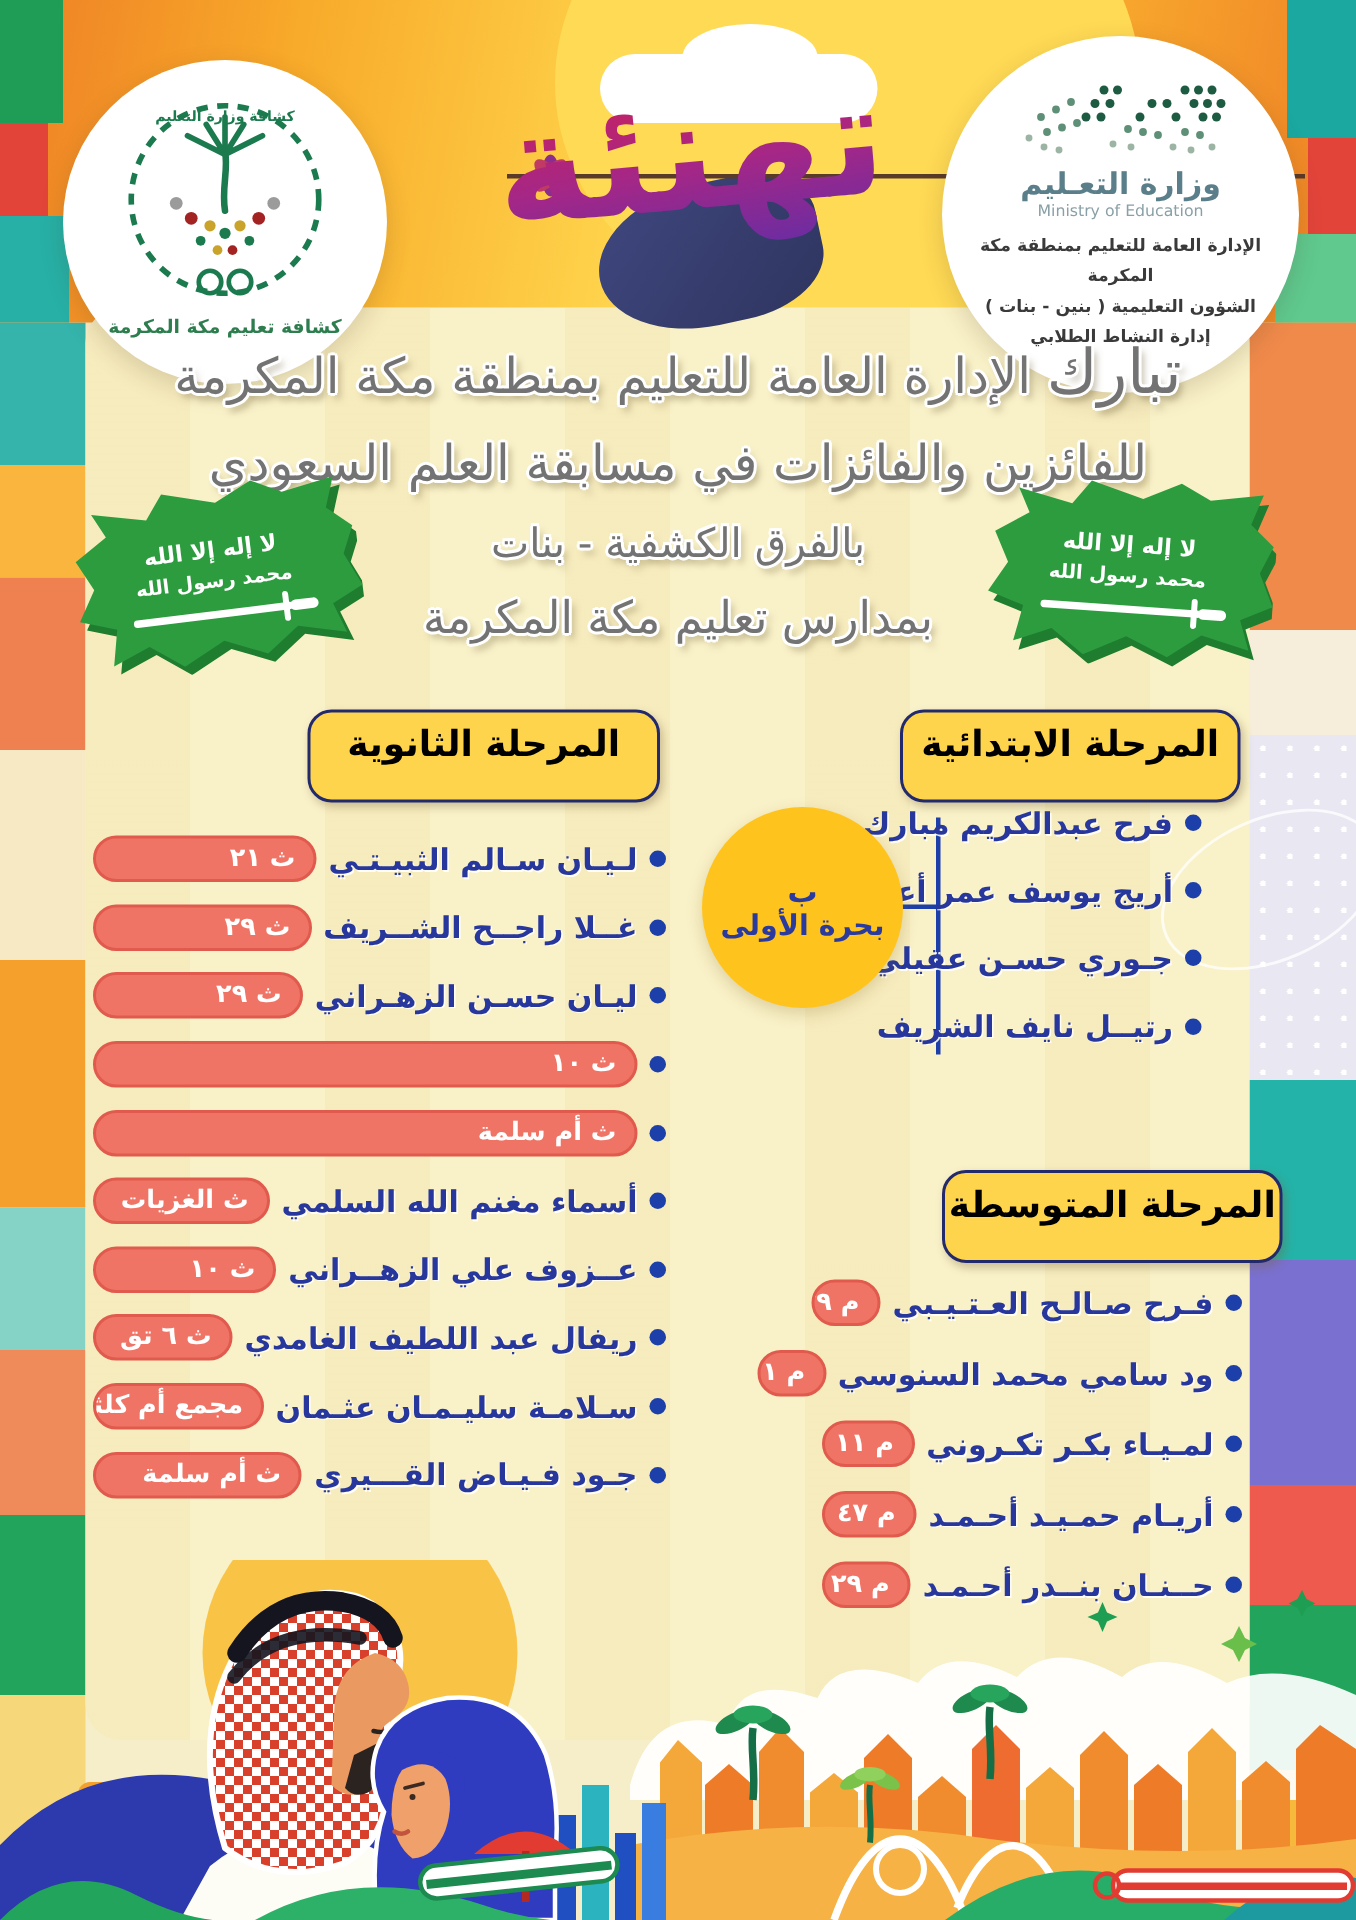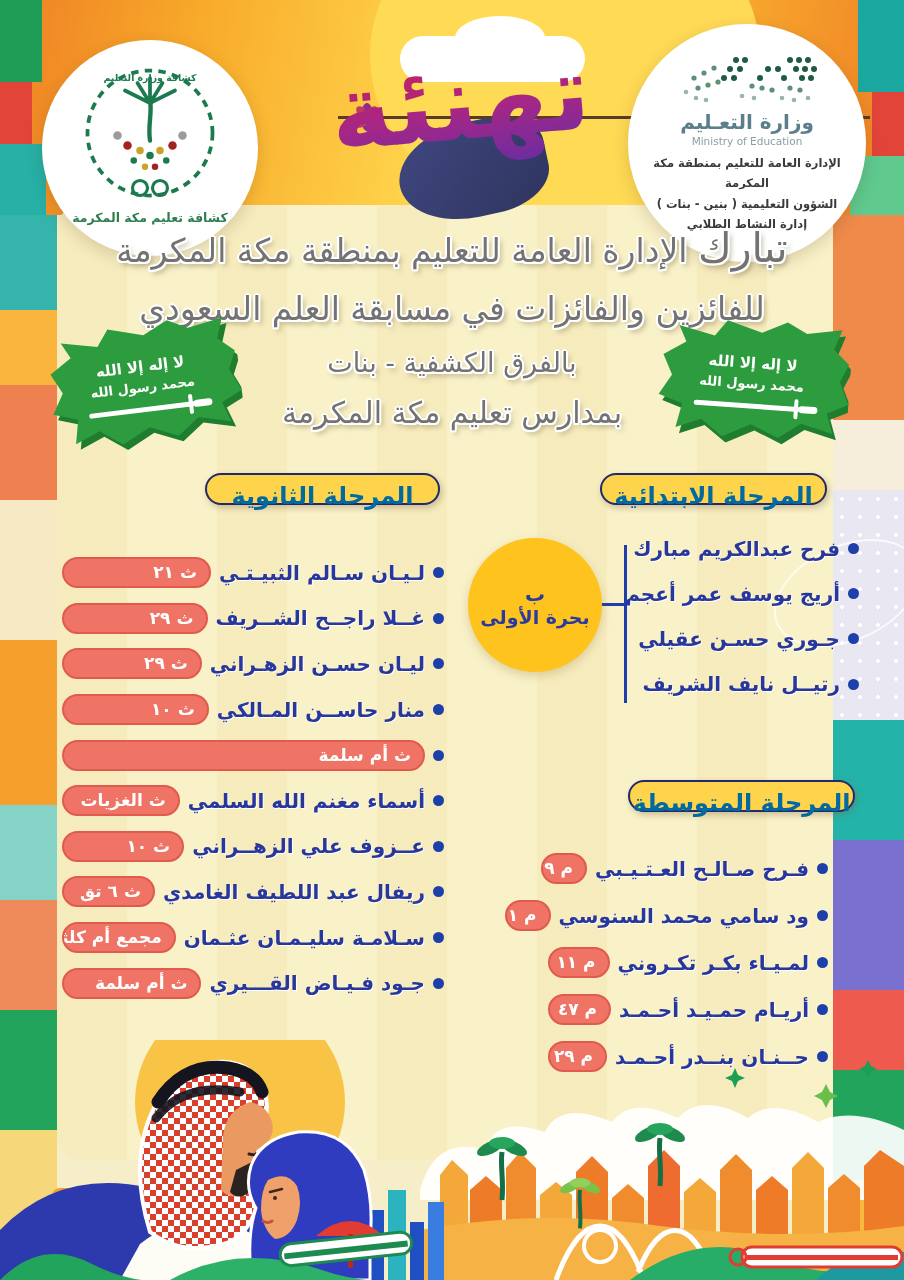--- a/index.html
+++ b/index.html
@@ -52,21 +52,21 @@
   .t1 .lead{font-size:41px;}
   .t2{font-size:33px;margin-bottom:19px;}
   .t3{font-size:27px;margin-bottom:17px;text-align:center;}
   .t4{font-size:30px;}
   
   .flag{z-index:6;}
   .flag-left{left:40px;top:316px;transform:rotate(-7deg);}
   .flag-right{left:650px;top:312px;transform:rotate(4deg);}
   
   .stage-hdr{box-sizing:border-box;background:#ffd44d;border:2.5px solid #232a6b;border-radius:16px;
-    color:#0369a1;font-weight:800;font-size:24px;text-align:center;height:32px;line-height:42px;
+    color:#000000;font-weight:800;font-size:24px;text-align:center;height:62px;line-height:42px;
     direction:rtl;z-index:6;box-shadow:2px 3px 6px rgba(120,100,60,.35);}
   
   .rowlist{display:flex;flex-direction:column;direction:rtl;z-index:6;}
   .nrow{display:flex;align-items:center;gap:8px;}
   .sec .nrow{height:45.6px;}
   .pri .nrow{height:45.2px;}
   .mid .nrow{height:47px;}
   .bullet{width:11px;height:11px;border-radius:50%;background:#1d3faa;flex:none;}
   .sname{color:#27379c;font-weight:bold;font-size:20px;white-space:nowrap;
     text-shadow:1px 1px 0 rgba(255,255,255,.9);}
@@ -272,21 +272,20 @@
       <span class="sname">غــلا راجــح الشــريف</span>
       <span class="badge">ث ٢٩</span>
     </div>
   <div class="nrow">
       <span class="bullet"></span>
       <span class="sname">ليـان حسـن الزهـراني</span>
       <span class="badge">ث ٢٩</span>
     </div>
   <div class="nrow">
       <span class="bullet"></span>
-      <span class="sname">منار حاســن المـالكي</span>
       <span class="badge">ث ١٠</span>
     </div>
   <div class="nrow">
       <span class="bullet"></span>
       <span class="badge">ث أم سلمة</span>
     </div>
   <div class="nrow">
       <span class="bullet"></span>
       <span class="sname">أسماء مغنم الله السلمي</span>
       <span class="badge">ث الغزيات</span>
@@ -306,21 +305,21 @@
       <span class="sname">سـلامـة سليـمـان عثـمان</span>
       <span class="badge">مجمع أم كلثوم</span>
     </div>
   <div class="nrow">
       <span class="bullet"></span>
       <span class="sname">جـود فـيـاض القـــيري</span>
       <span class="badge">ث أم سلمة</span>
     </div>
 </div>
 
-<div class="abs rowlist pri" style="left:667px;top:526px;width:192px;">
+<div class="abs rowlist pri" style="left:609px;top:526px;width:192px;">
   <div class="nrow">
       <span class="bullet"></span>
       <span class="sname">فرح عبدالكريم مبارك</span>
     </div>
   <div class="nrow">
       <span class="bullet"></span>
       <span class="sname">أريج يوسف عمر أعجم</span>
     </div>
   <div class="nrow">
       <span class="bullet"></span>

